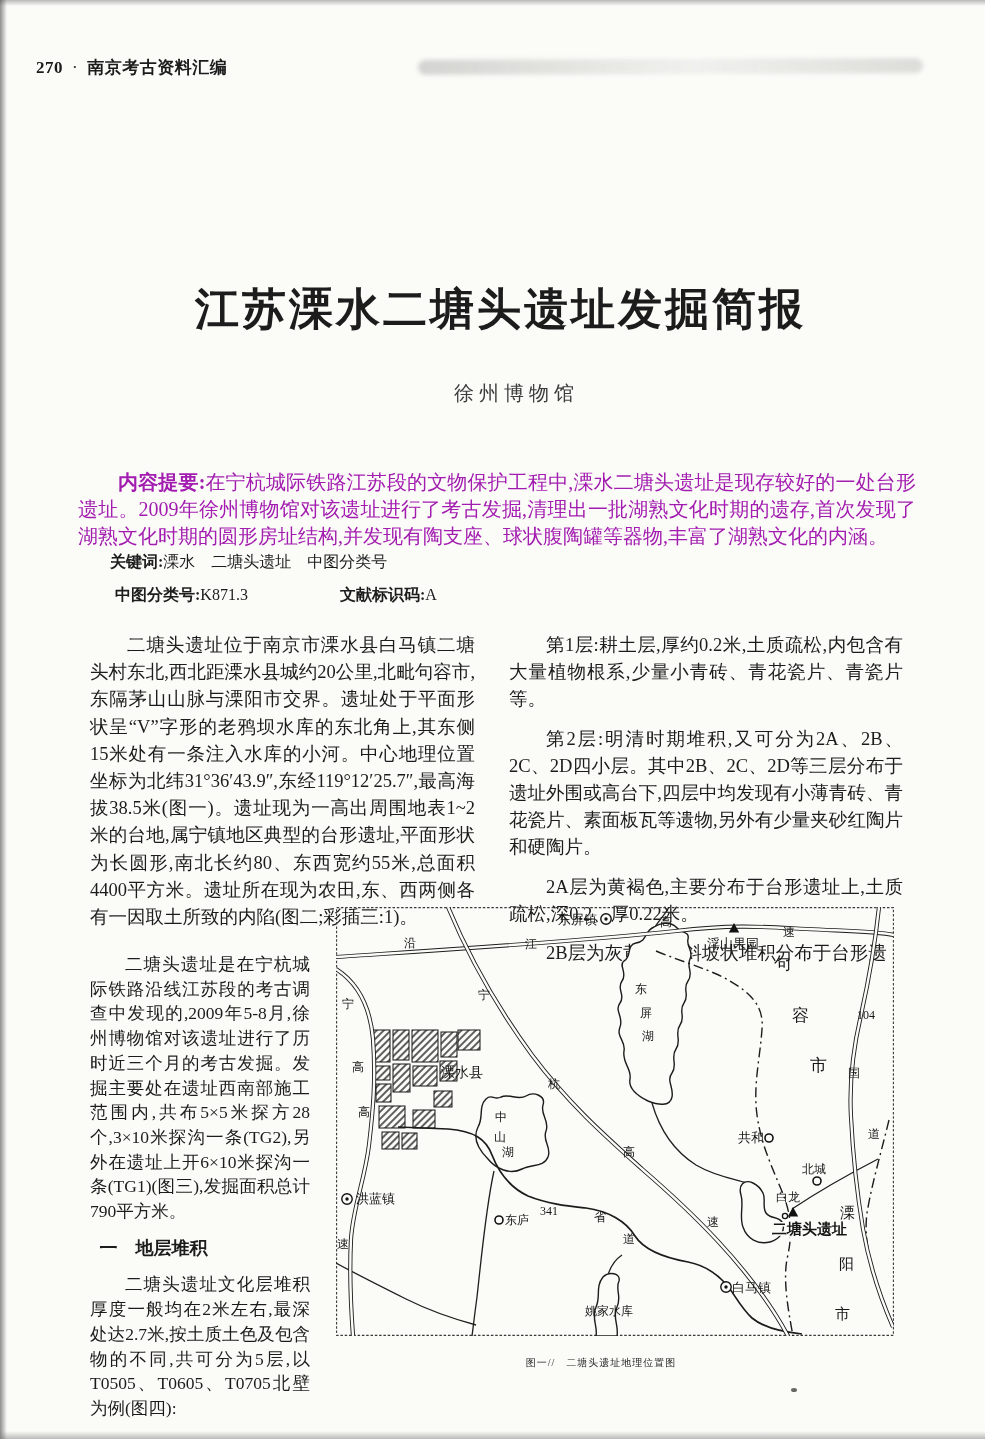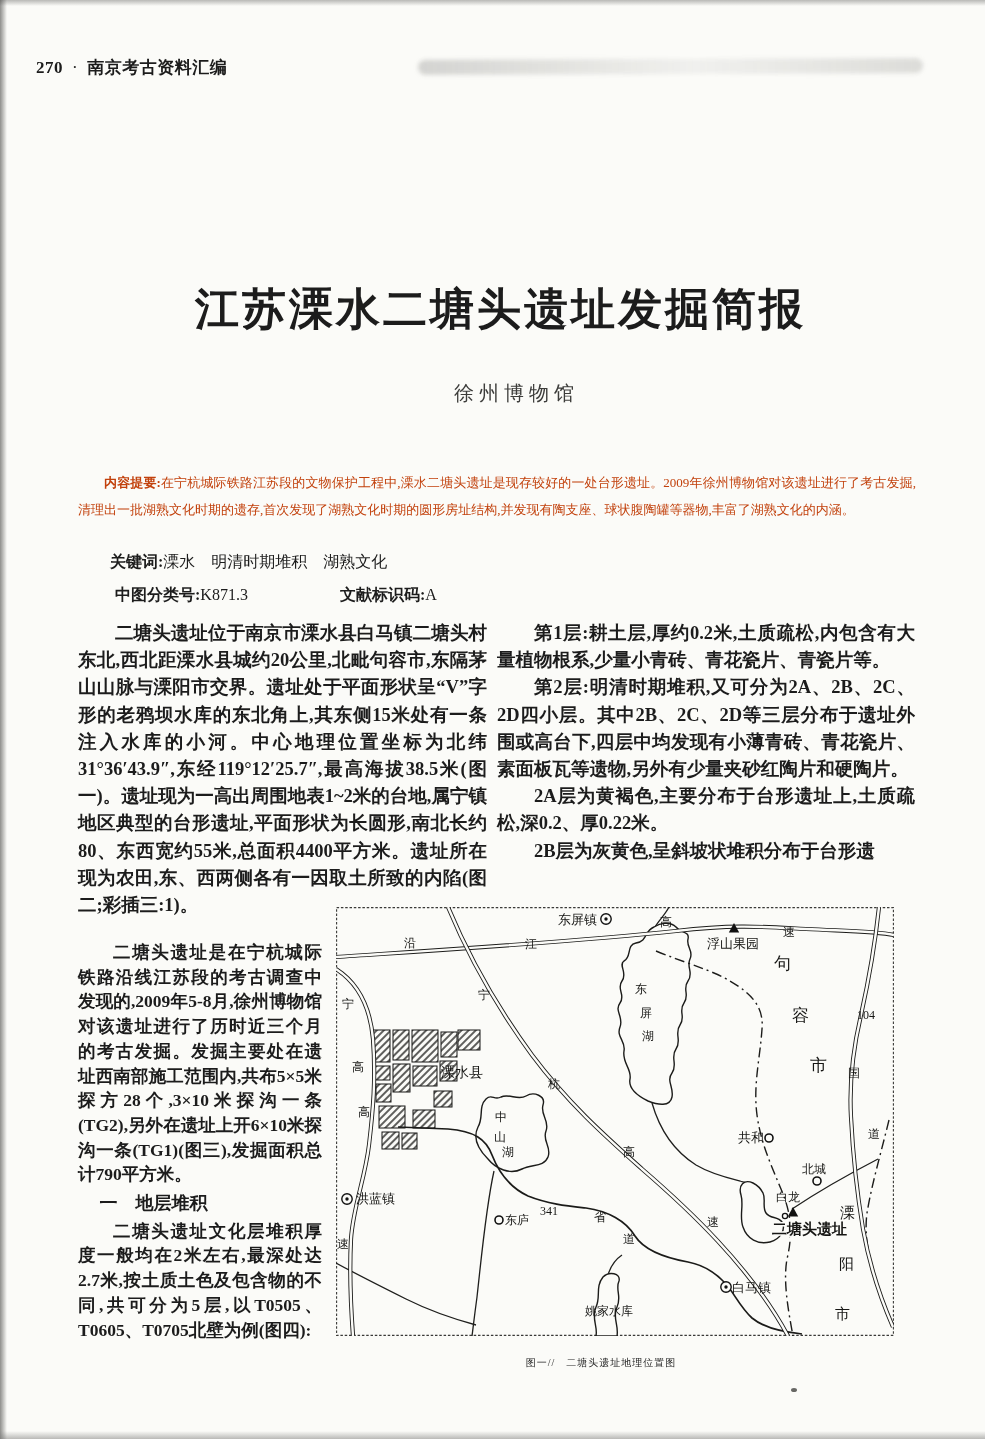--- a/index.html
+++ b/index.html
@@ -23,29 +23,29 @@
 
   .header{position:absolute;left:36px;top:56px;font-size:17px;font-weight:bold;letter-spacing:.5px;}
   .header .dot{margin:0 9px;font-weight:normal;}
 
   .title{position:absolute;left:0;right:0;top:280px;margin:0;text-align:center;
          font-size:44px;font-weight:900;letter-spacing:3px;}
   .author{position:absolute;left:0;right:0;top:380px;text-align:center;
           font-size:20px;color:#3c3c3a;letter-spacing:5px;margin-left:32px;}
 
   .abstract{position:absolute;left:78px;top:469px;width:838px;margin:0;
-            font-size:13px;line-height:27px;text-align:justify;text-indent:2em;color:#c2410c;}
+            font-size:20px;line-height:27px;text-align:justify;text-indent:2em;color:#a21caf;}
   .kwline{position:absolute;left:78px;top:552px;width:838px;margin:0;font-size:16px;text-indent:2em;}
   .clcline{position:absolute;left:78px;top:580px;width:838px;margin:5px;font-size:16px;text-indent:2em;}
   .lbl{font-weight:bold;}
   .clc-gap{display:inline-block;width:92px;}
 
   .colL{position:absolute;left:78px;top:620px;width:409px;font-size:18.5px;line-height:27.2px;text-align:justify;}
   .colR{position:absolute;left:497px;top:620px;width:418px;font-size:18.5px;line-height:27.2px;text-align:justify;}
-  .colL p,.colR p,.colN p{margin:0;text-indent:2em;font-weight:bold;}
+  .colL p,.colR p,.colN p{margin:12px;text-indent:2em;}
   .colN{position:absolute;left:78px;top:940px;width:244px;font-size:17.5px;line-height:24.7px;text-align:justify;}
   .colN .sect{font-weight:bold;margin:4px 0 3px 0;font-size:18px;text-indent:1.2em;}
 
   .mapwrap{position:absolute;left:336px;top:907px;width:558px;height:429px;}
   .mapwrap svg{display:block;}
   .mlbl{fill:#161614;font-family:"Liberation Serif","DejaVu Serif",serif;}
   .mbold{font-weight:bold;stroke:#fbfbf8;stroke-width:3px;paint-order:stroke;}
   .caption{position:absolute;left:322px;top:1356px;width:558px;text-align:center;
            font-size:10px;letter-spacing:1px;color:#222;}
 </style>
@@ -63,21 +63,21 @@
 
   <div class="header">
     <span>270</span><span class="dot">·</span><span>南京考古资料汇编</span>
   </div>
 
   <h1 class="title">江苏溧水二塘头遗址发掘简报</h1>
   <div class="author">徐州博物馆</div>
 
   <p class="abstract"><span class="lbl">内容提要:</span><span>在宁杭城际铁路江苏段的文物保护工程中,溧水二塘头遗址是现存较好的一处台形遗址。2009年徐州博物馆对该遗址进行了考古发掘,清理出一批湖熟文化时期的遗存,首次发现了湖熟文化时期的圆形房址结构,并发现有陶支座、球状腹陶罐等器物,丰富了湖熟文化的内涵。</span></p>
 
-  <p class="kwline"><span class="lbl">关键词:</span><span>溧水　明清时期堆积　湖熟文化</span></p>
+  <p class="kwline"><span class="lbl">关键词:</span><span>溧水　二塘头遗址　中图分类号</span></p>
 
   <p class="clcline"><span class="lbl">中图分类号:</span><span>K871.3</span><span class="clc-gap"></span><span class="lbl">文献标识码:</span><span>A</span></p>
 
   <div class="colL">
     <p>二塘头遗址位于南京市溧水县白马镇二塘头村东北,西北距溧水县城约20公里,北毗句容市,东隔茅山山脉与溧阳市交界。遗址处于平面形状呈“V”字形的老鸦坝水库的东北角上,其东侧15米处有一条注入水库的小河。中心地理位置坐标为北纬31°36′43.9″,东经119°12′25.7″,最高海拔38.5米(图一)。遗址现为一高出周围地表1~2米的台地,属宁镇地区典型的台形遗址,平面形状为长圆形,南北长约80、东西宽约55米,总面积4400平方米。遗址所在现为农田,东、西两侧各有一因取土所致的内陷(图二;彩插三:1)。</p>
   </div>
 
   <div class="colR">
     <p>第1层:耕土层,厚约0.2米,土质疏松,内包含有大量植物根系,少量小青砖、青花瓷片、青瓷片等。</p>
     <p>第2层:明清时期堆积,又可分为2A、2B、2C、2D四小层。其中2B、2C、2D等三层分布于遗址外围或高台下,四层中均发现有小薄青砖、青花瓷片、素面板瓦等遗物,另外有少量夹砂红陶片和硬陶片。</p>

